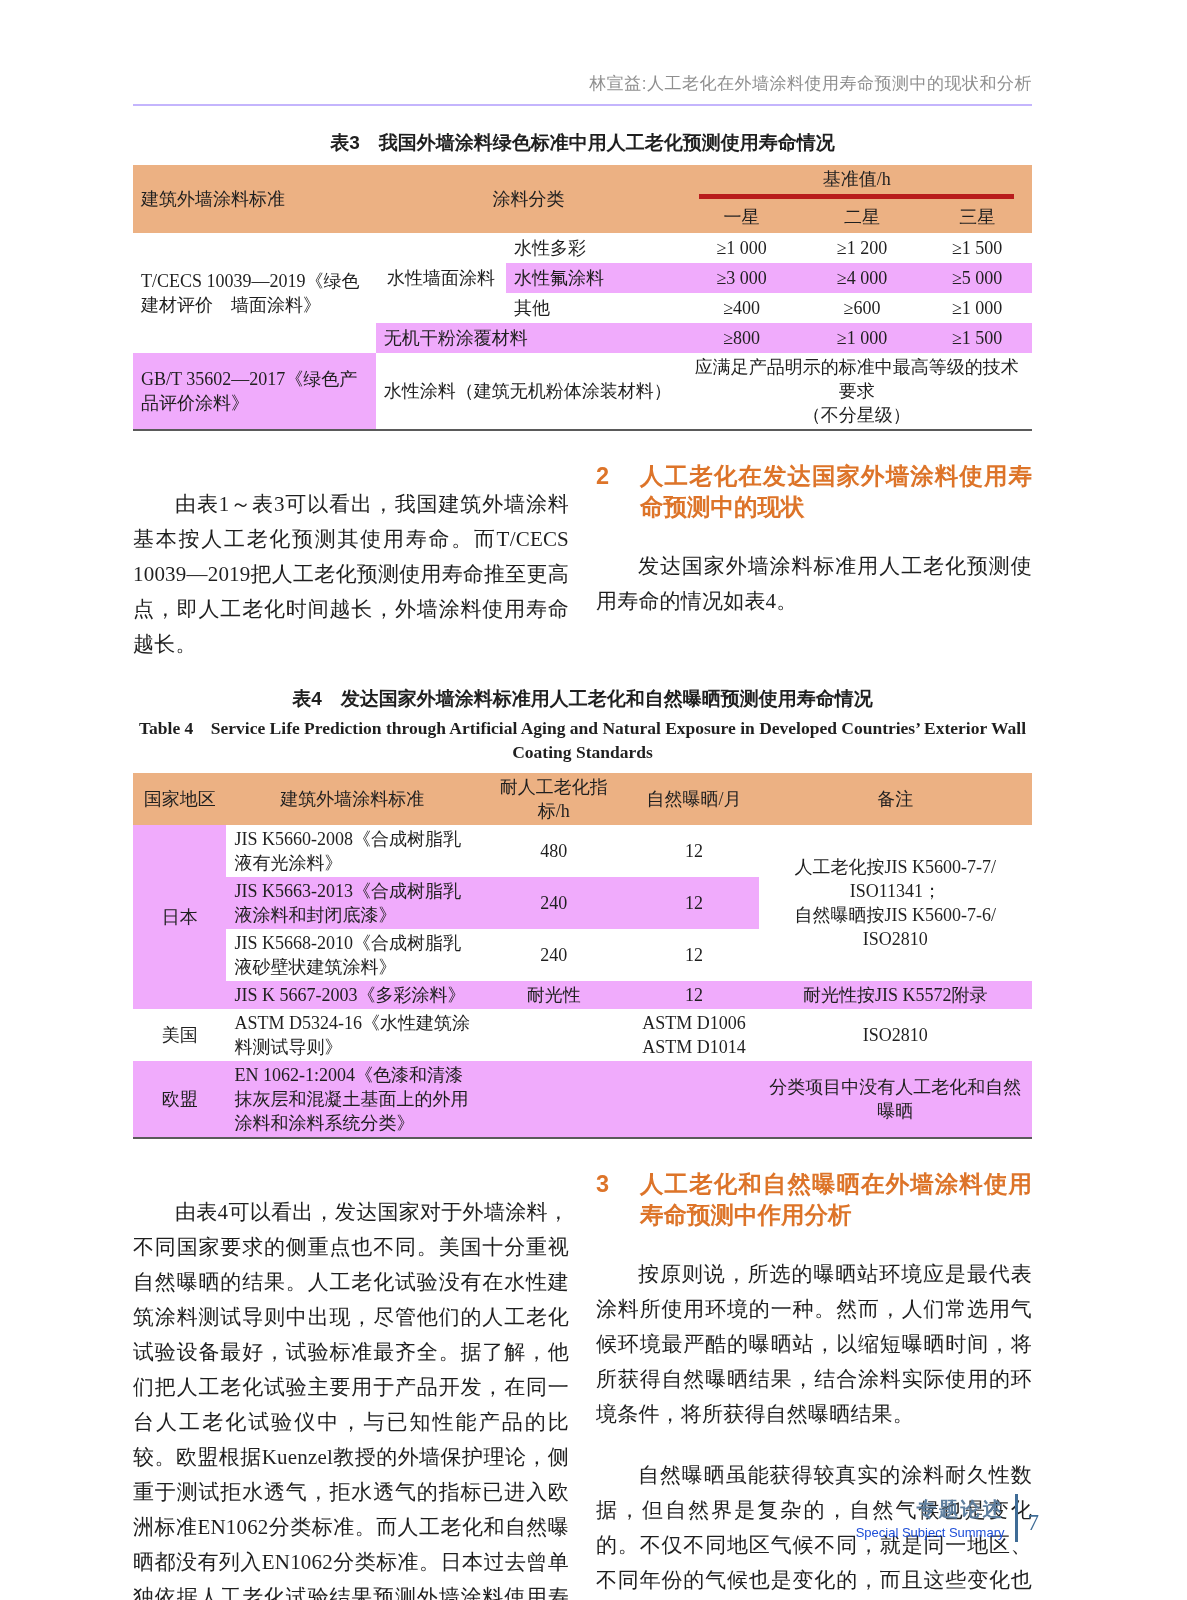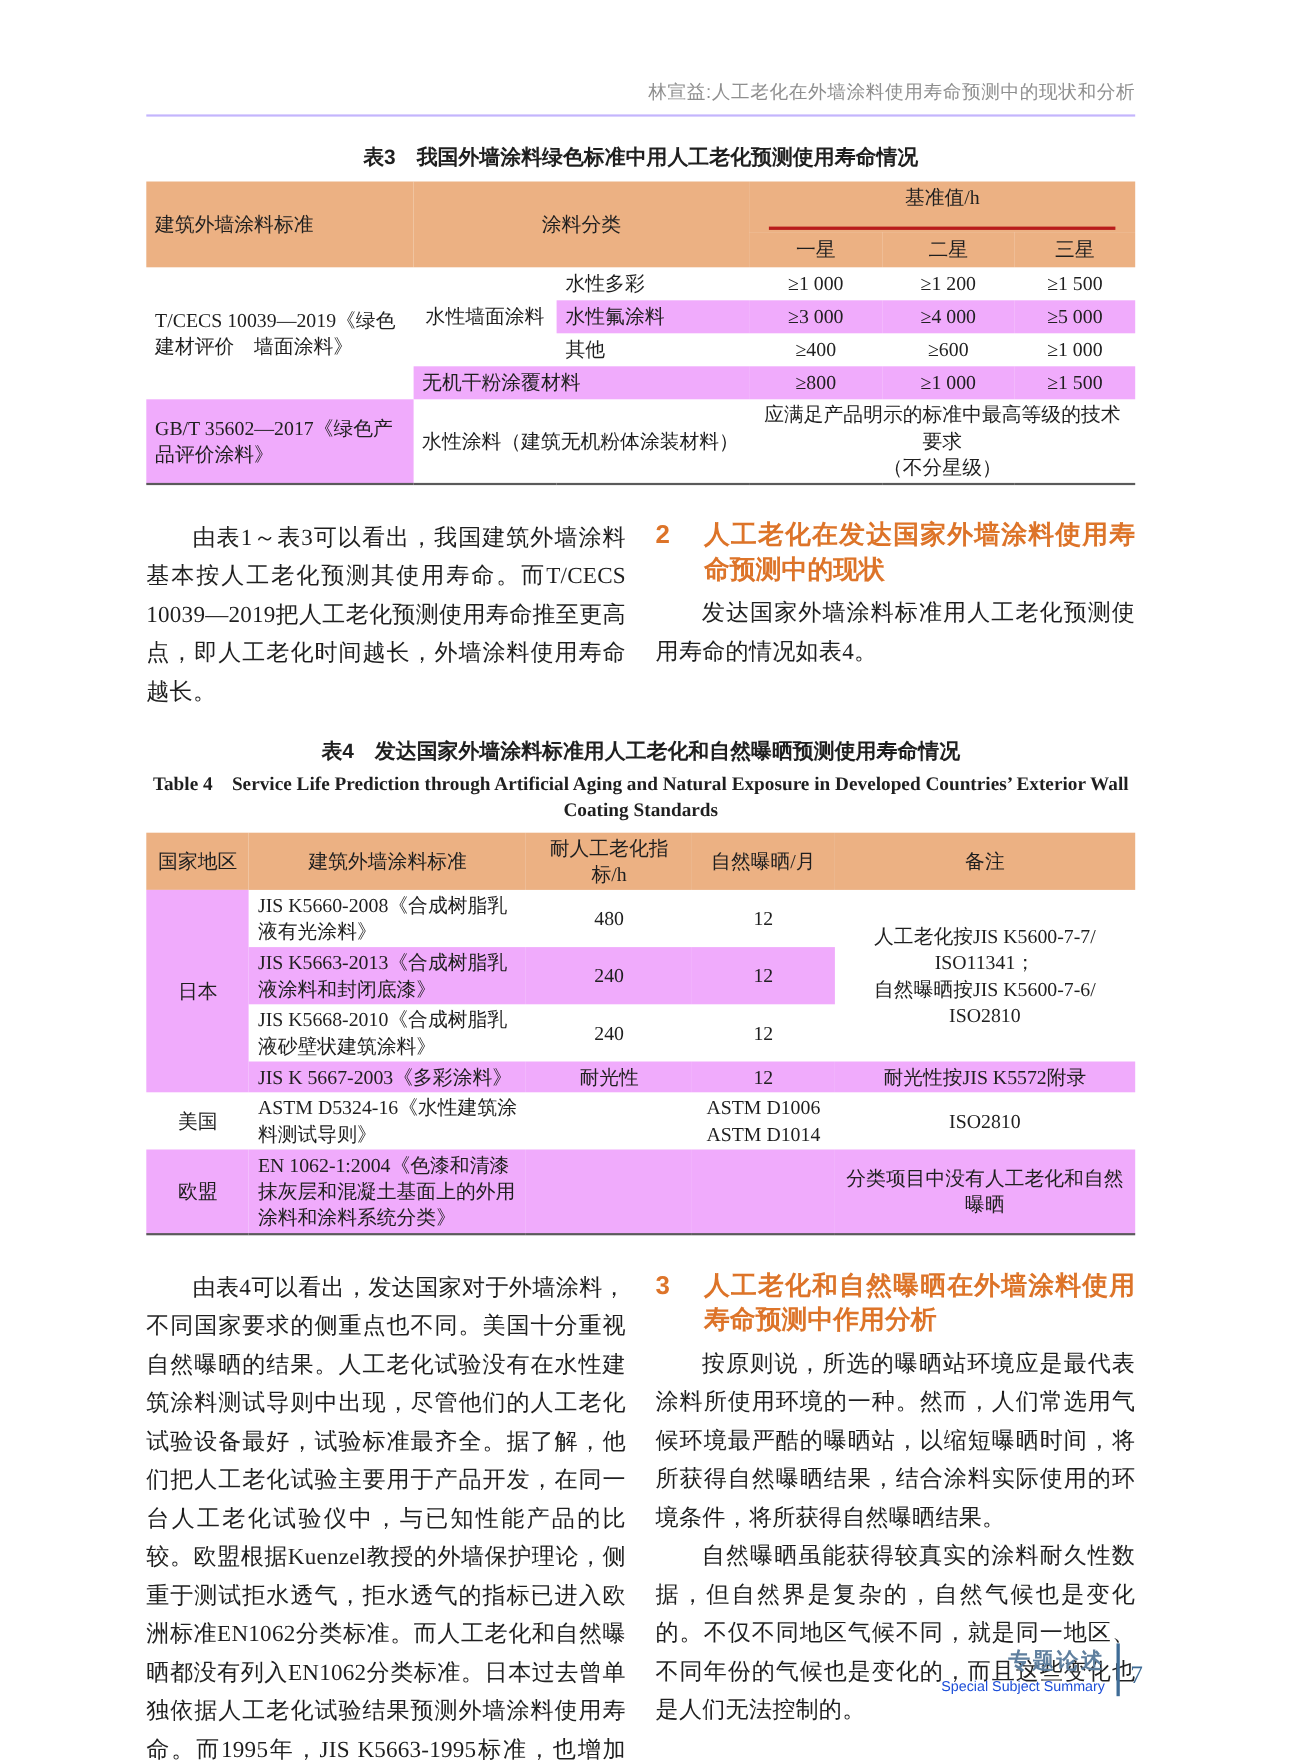--- a/index.html
+++ b/index.html
@@ -42,38 +42,39 @@
   }
 
   
   table { width: 100%; border-collapse: collapse; table-layout: fixed; font-size: 18px; margin-top: 9px; border-bottom: 2px solid #5a5a5a; }
   th, td { font-weight: 400; vertical-align: middle; padding: 2px 8px; line-height: 24px; }
   .hdr { background: #ecb183; }
   .band { background: #f0abfc; }
   .left { text-align: left; }
   .ctr { text-align: center; }
   .preline { white-space: pre-line; }
-  .baseline-inner { border-bottom: 3px solid #b91c1c; margin: 0 10px; padding-bottom: 15px; }
+  .baseline-inner { border-bottom: 5px solid #b91c1c; margin: 0 10px; padding-bottom: 3px; }
   .t3 tr.rA { height: 30px; } .t3 tr.rHead1 { height: 30px; } .t3 tr.rHead2 { height: 32px; }
   .t3 tr.rE { height: 54px; }
   .t4 tr.h { height: 38px; }
   .t4 tr.r2l { height: 50px; }
   .t4 tr.r1l { height: 22px; }
   .t4 tr.rUS { height: 52px; }
   .t4 tr.rEU { height: 72px; }
 
   
   .two-col { display: flex; gap: 27px; margin-top: 30px; }
   .col { width: 436px; flex: 0 0 436px; }
   .para {
     font-size: 21px;
     line-height: 35px;
     text-align: justify;
     text-indent: 2em;
     letter-spacing: 0.2px;
+    margin-top: 26px;
   }
   .section-heading {
     display: flex;
     font-family: "Liberation Sans", "DejaVu Sans", sans-serif;
     font-weight: 700;
     font-size: 23.5px;
     line-height: 31px;
     color: #dd7429;
     margin-bottom: 7px;
   }

